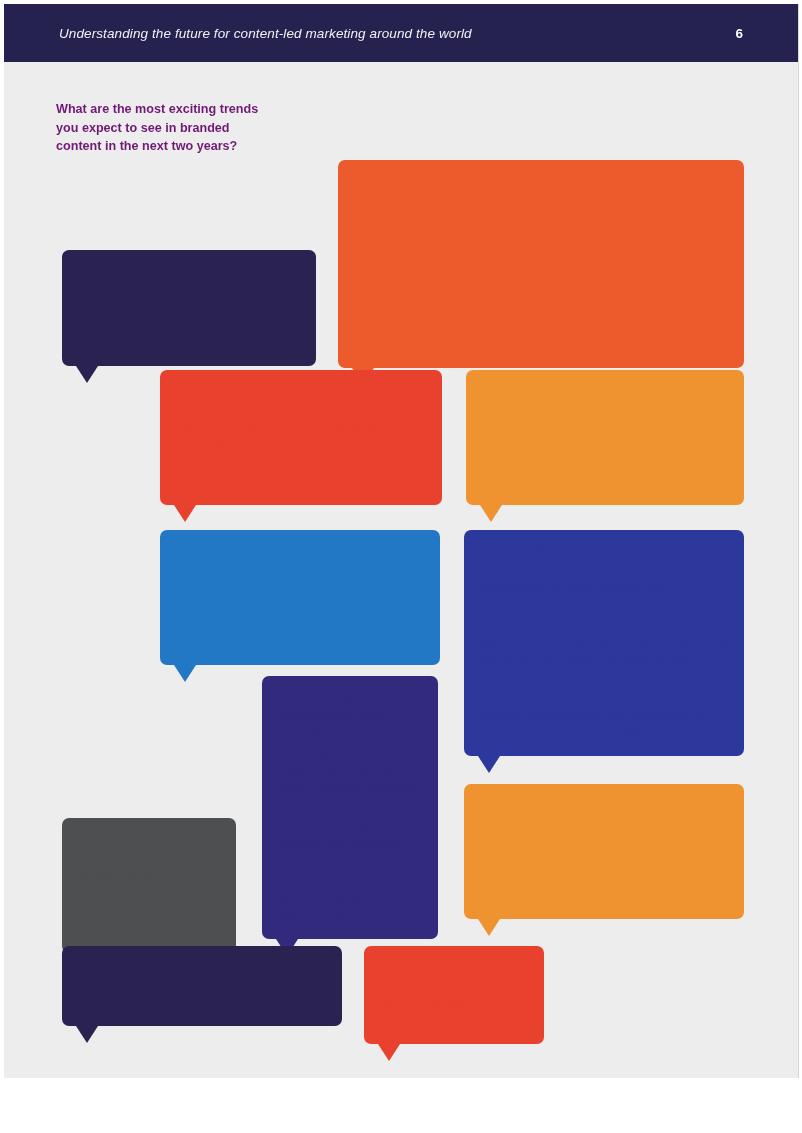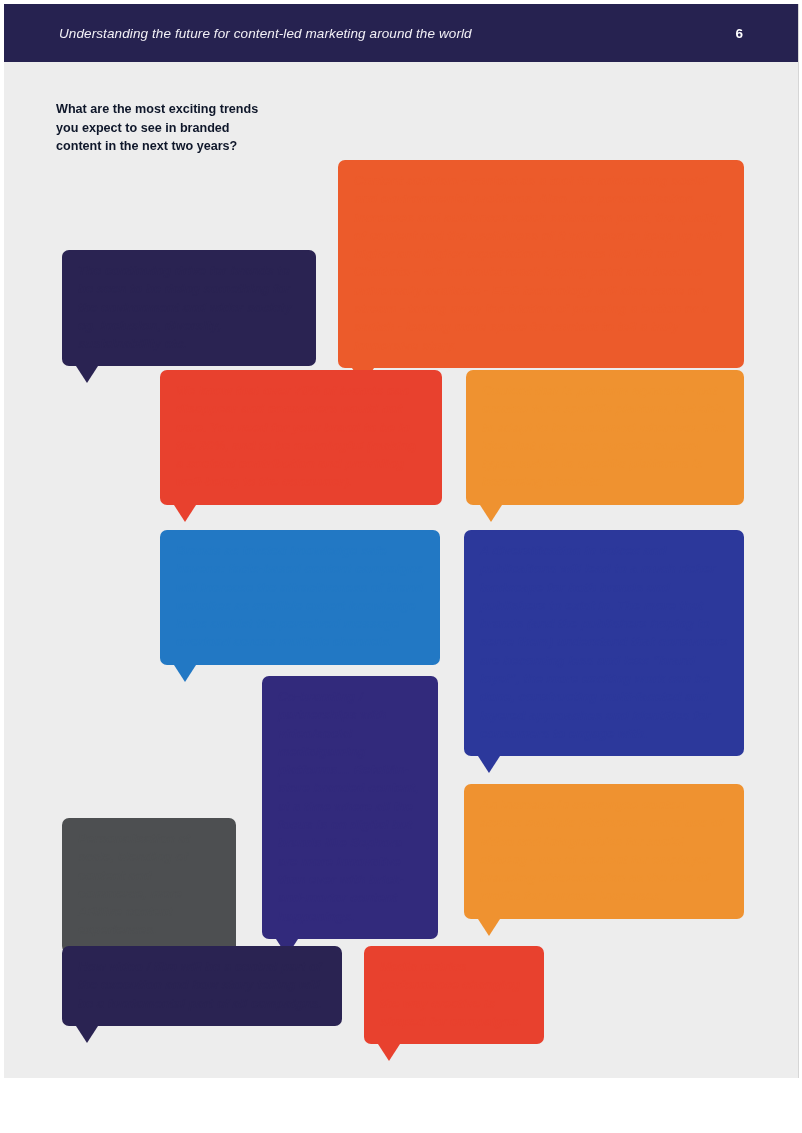--- a/index.html
+++ b/index.html
@@ -60,21 +60,21 @@
     font-weight: bold;
     font-size: 13.5px;
   }
 
   
   #question {
     position: absolute;
     left: 56px;
     top: 100px;
     width: 300px;
-    color: #0f172a;
+    color: #701a75;
     font-weight: bold;
     font-size: 12.6px;
     line-height: 18.5px;
   }
 
   
   .bubble {
     position: absolute;
     border-radius: 7px;
     box-sizing: border-box;

